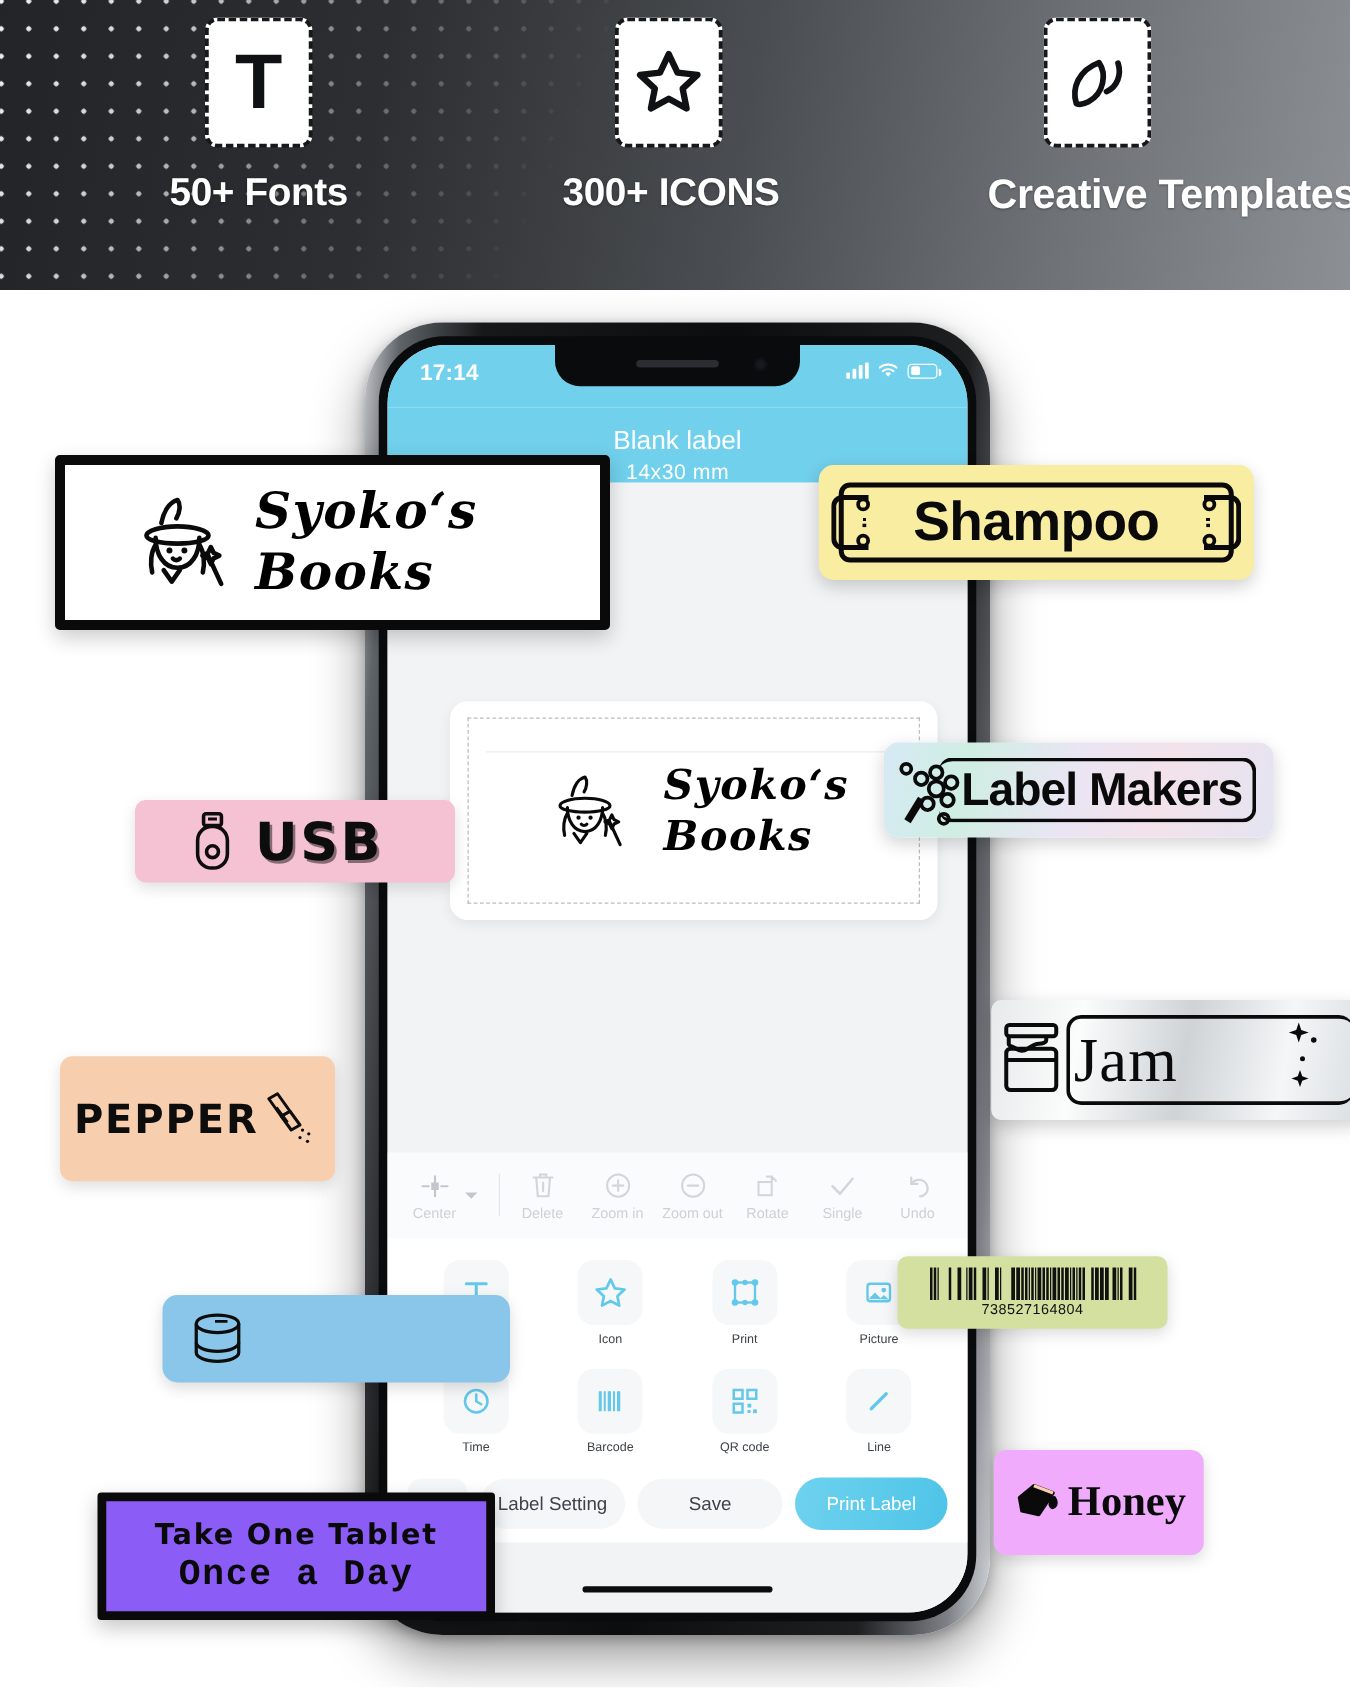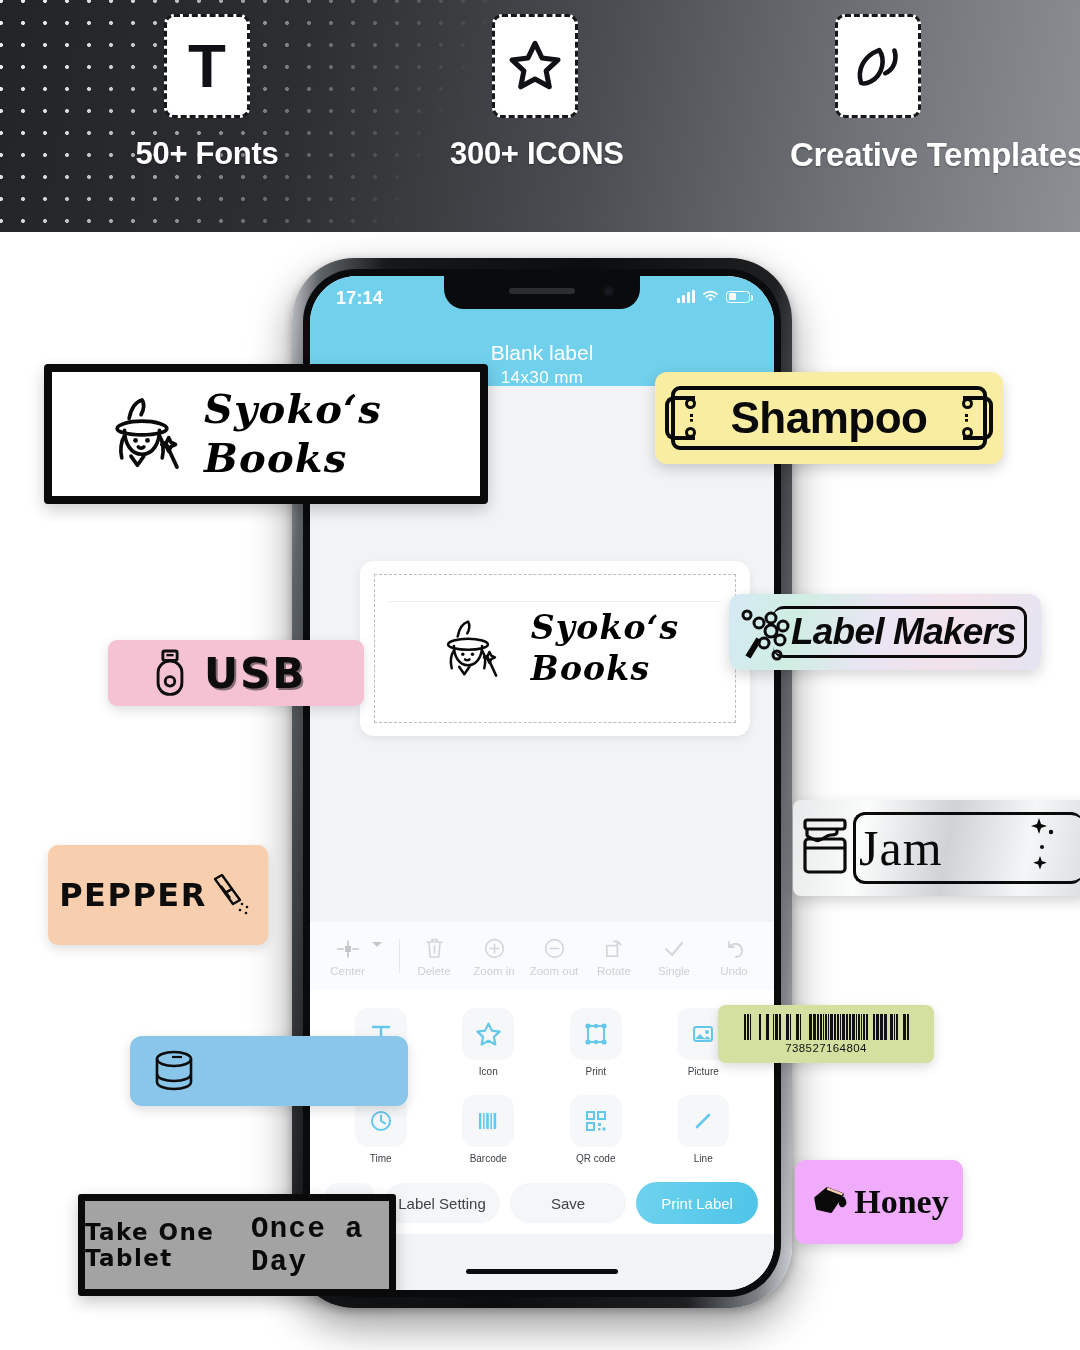--- a/index.html
+++ b/index.html
@@ -128,21 +128,21 @@
 
   
   .edit-toolbar {
     position: absolute; left: 0; right: 0; bottom: 300px; height: 68px;
     background: #fafbfc; display: flex; align-items: center; padding: 0 10px;
   }
   .etb-item {
     flex: 1; display: flex; flex-direction: column; align-items: center; gap: 3px;
     color: #cdd1d5; font-size: 11.5px;
   }
-  .etb-item.center-item { flex: 1.25; flex-direction: row; gap: 4px; justify-content: center; align-items: flex-start; }
+  .etb-item.center-item { flex: 1.25; flex-direction: row; gap: 4px; justify-content: center; align-items: center; }
   .etb-center-stack { display: flex; flex-direction: column; align-items: center; gap: 3px; }
   .etb-divider { width: 1px; height: 34px; background: #e4e7ea; margin: 0 4px; }
   .etb-ico { height: 26px; display: flex; align-items: center; justify-content: center; }
 
   
   .tools {
     position: absolute; left: 0; right: 0; bottom: 118px; height: 182px;
     background: #ffffff; padding: 10px 18px 0 18px;
     display: grid; grid-template-columns: repeat(4,1fr); grid-template-rows: 1fr 1fr; gap: 2px;
   }
@@ -224,24 +224,24 @@
     box-shadow: 0 4px 12px rgba(0,0,0,.13);
   }
   .usb-txt {
     font-size: 42px; font-weight: 700; color: #0d0d0d;
     font-family: "DejaVu Sans", sans-serif;
     letter-spacing: 2px;
     text-shadow: 2px 2px 0 rgba(0,0,0,.45);
   }
 
   .st-makers {
-    left: 729px; top: 594px; width: 312px; height: 76px; border-radius: 12px;
+    left: 707px; top: 594px; width: 312px; height: 76px; border-radius: 12px;
     background: linear-gradient(105deg,#d6e9f5 0%, #cfeee2 22%, #eae5f4 48%, #f3e2ea 70%, #e4e4f2 100%);
     box-shadow: 0 5px 14px rgba(0,0,0,.17);
-    display: flex; align-items: center; gap: 6px; padding-left: 14px; font-style: italic;
+    display: flex; align-items: center; gap: 6px; padding-left: 14px;
   }
   .st-makers .mk-frame {
     position: absolute; left: 44px; top: 12px; right: 14px; bottom: 12px;
     border: 3.5px solid #0a0a0a; border-radius: 11px; border-left: none;
   }
   .mk-txt { position: relative; font-size: 37px; font-weight: 700; color: #0a0a0a; letter-spacing: -.8px; z-index: 3; margin-left: 48px; }
 
   .st-jam {
     left: 793px; top: 800px; width: 296px; height: 96px; border-radius: 8px;
     background: linear-gradient(100deg,#e7e9ea 0%, #fbfcfc 24%, #cfd3d6 52%, #f4f6f7 78%, #dadee1 100%);
@@ -285,23 +285,23 @@
 
   .st-honey {
     left: 795px; top: 1160px; width: 168px; height: 84px; border-radius: 10px;
     background: #f0abfc; box-shadow: 0 4px 12px rgba(0,0,0,.15);
     display: flex; align-items: center; justify-content: center; gap: 3px;
   }
   .honey-txt { font-family: "Liberation Serif", serif; font-weight: 700; font-size: 34px; color: #0a0a0a; }
 
   .st-tablet {
     left: 78px; top: 1194px; width: 318px; height: 102px;
-    background: #a3a3a3; border: 7px solid #0a0a0a; border-radius: 3px;
+    background: #8b5cf6; border: 7px solid #0a0a0a; border-radius: 3px;
     box-shadow: 0 6px 16px rgba(0,0,0,.22);
-    display: flex; flex-direction: row; align-items: center; justify-content: center;
+    display: flex; flex-direction: column; align-items: center; justify-content: center;
   }
   .tab-l1 { font-size: 23px; font-weight: 700; color: #0a0a0a; letter-spacing: 1.4px; font-family:"DejaVu Sans", sans-serif; }
   .tab-l2 { font-size: 29px; font-weight: 700; color: #0a0a0a; letter-spacing: 1.4px; margin-top: 2px; font-family:Liberation Mono, monospace; }
 </style>
 </head>
 <body>
 
 <div id="page">
 
   <div class="banner">

